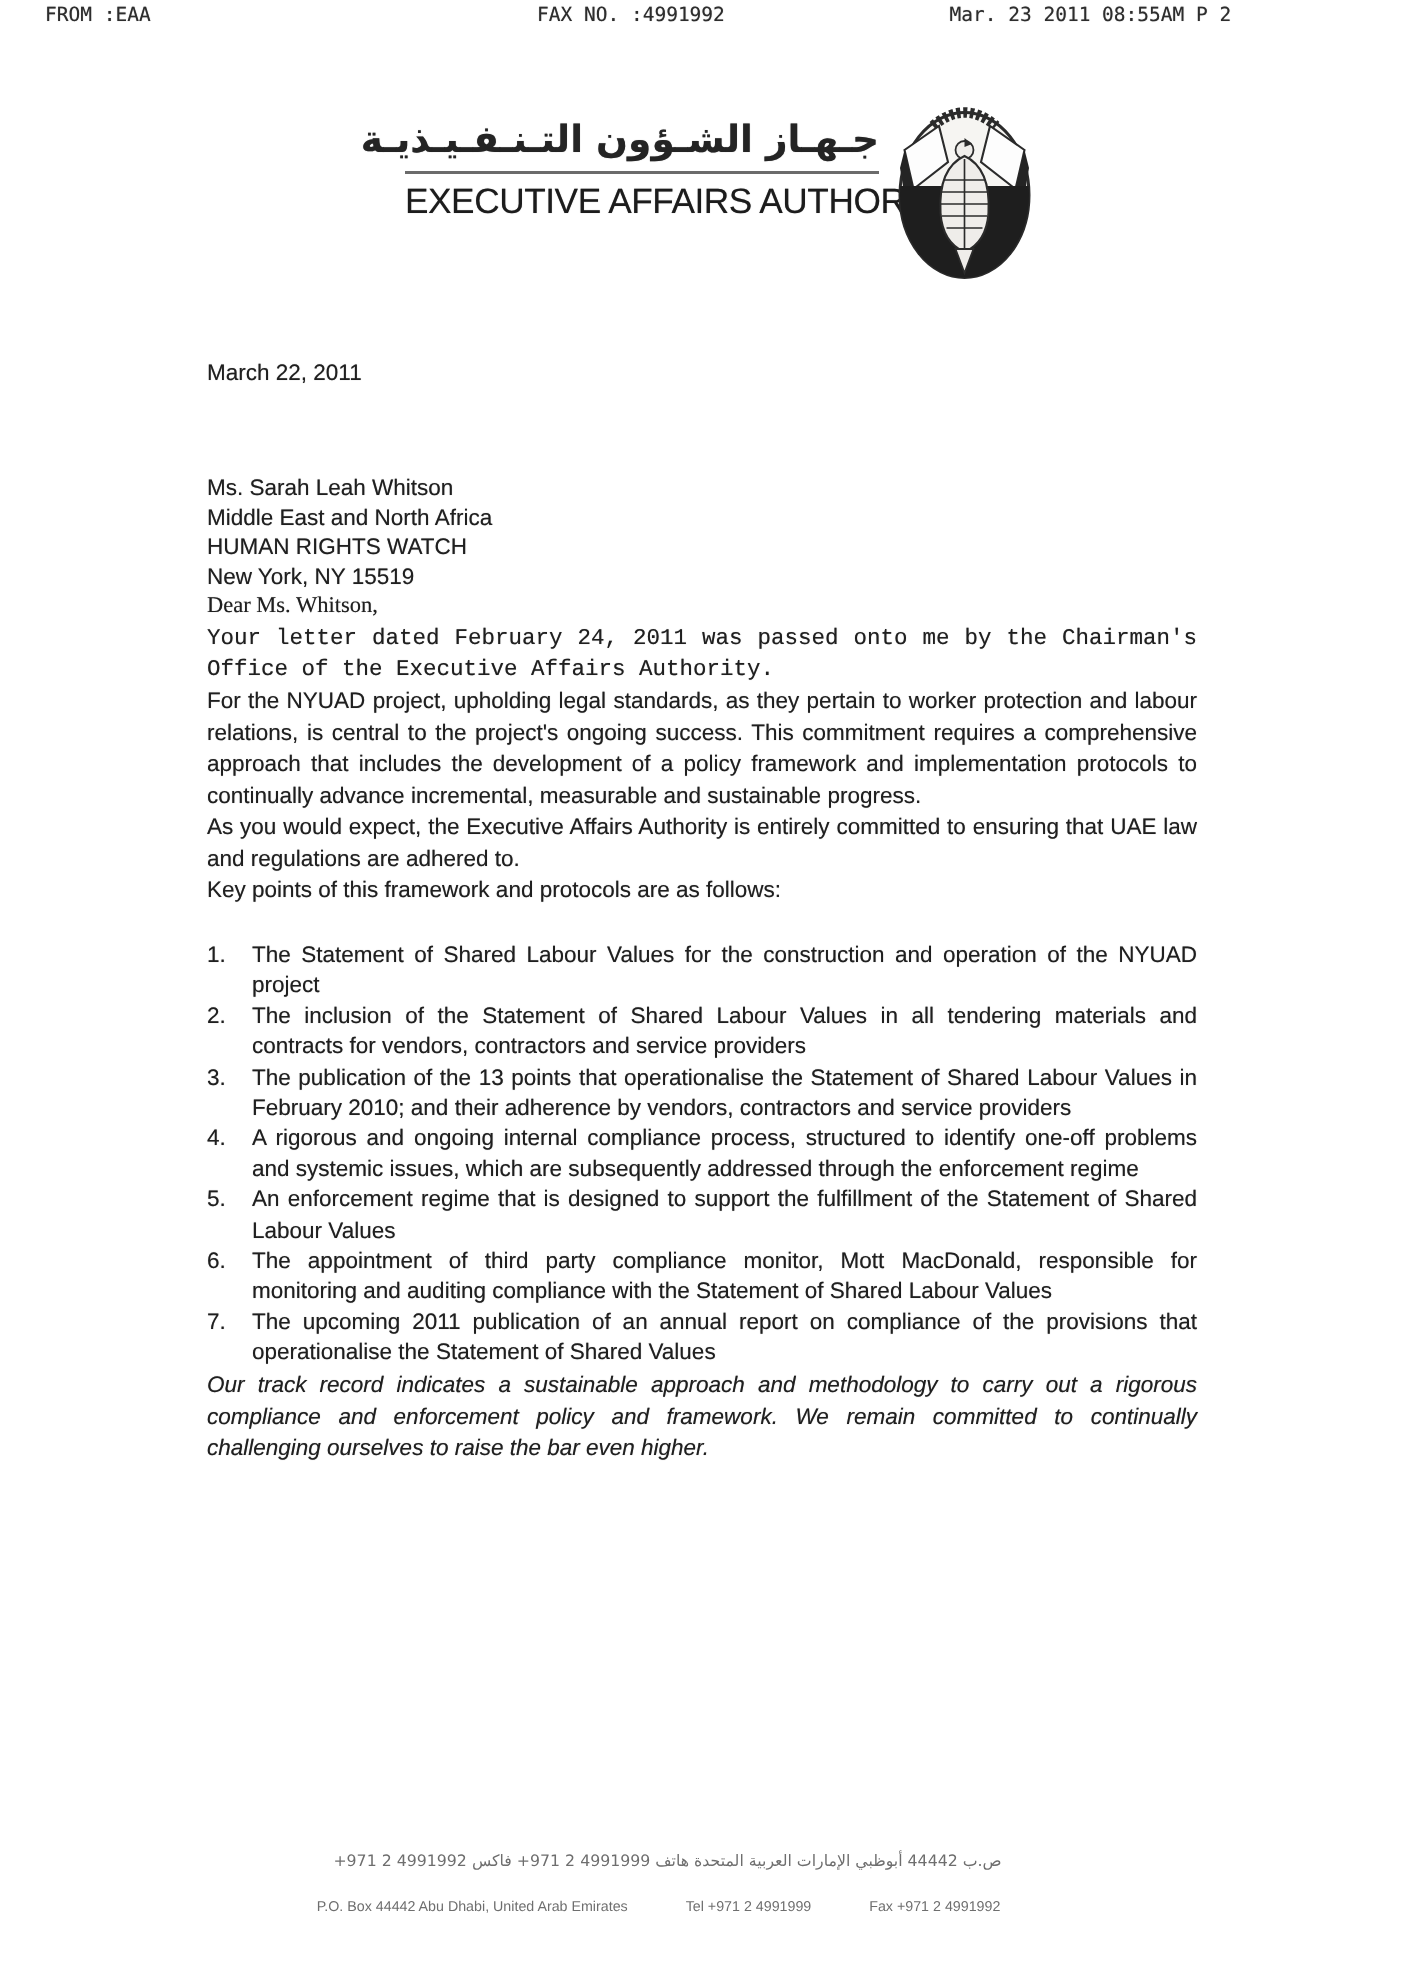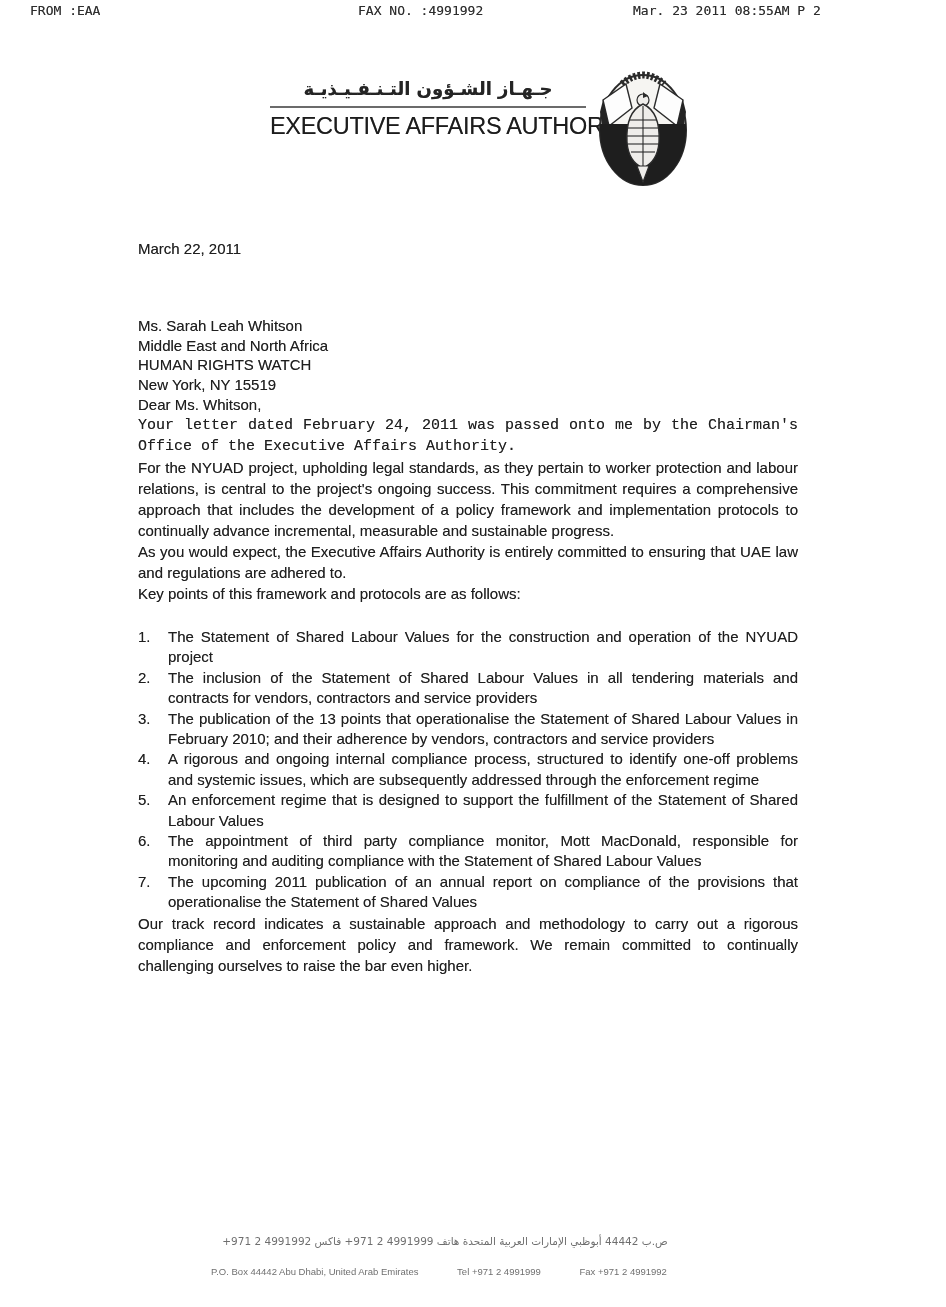--- a/index.html
+++ b/index.html
@@ -34,21 +34,21 @@
     display: flex;
     align-items: flex-start;
   }
   .lh-text {
     width: 316px;
     text-align: center;
     margin-top: 20px;
   }
   .lh-arabic {
     font-family: "DejaVu Sans", sans-serif;
-    font-size: 18px;
+    font-size: 25px;
     font-weight: bold;
     color: #242424;
     line-height: 1.2;
     direction: rtl;
     white-space: nowrap;
     text-shadow: 0 0 0.5px rgba(0,0,0,.5);
   }
   .lh-divider {
     border: 0;
     border-top: 2px solid #3a3a3a;
@@ -74,31 +74,31 @@
     left: 138px;
     top: 238px;
     width: 660px;
     font-size: 15px;
     line-height: 21px;
     text-shadow: 0 0 0.5px rgba(0,0,0,.5);
   }
   .letter-body p { margin: 0; }
   .date-line { margin-top: 3px; }
   .recipient { margin-top: 57px; line-height: 19.5px; }
-  .salutation { margin-top: 28px; }
+  .salutation { margin-top: 28px; font-family: Liberation Serif, serif; }
   .body-par { text-align: justify; }
   .par-1 { margin-top: 23px; font-family: Liberation Mono, monospace; }
   .par-2 { margin-top: 21px; }
   .par-3 { margin-top: 19px; }
   .list-intro { margin-top: 25px; }
   .key-points { margin-top: 23px; }
   .kp-item { display: flex; line-height: 20.4px; }
   .kp-num { width: 30px; flex-shrink: 0; }
   .kp-text { flex: 1; text-align: justify; }
-  .closing-par { margin-top: 25px; text-align: justify; }
+  .closing-par { margin-top: 25px; text-align: justify; font-style: italic; }
   sup { font-size: 9px; vertical-align: super; line-height: 0; }
 
   
   .page-footer {
     position: absolute;
     left: 0; right: 0;
     text-align: center;
     color: #4a4a4a;
     filter: blur(0.35px);
     opacity: .8;

